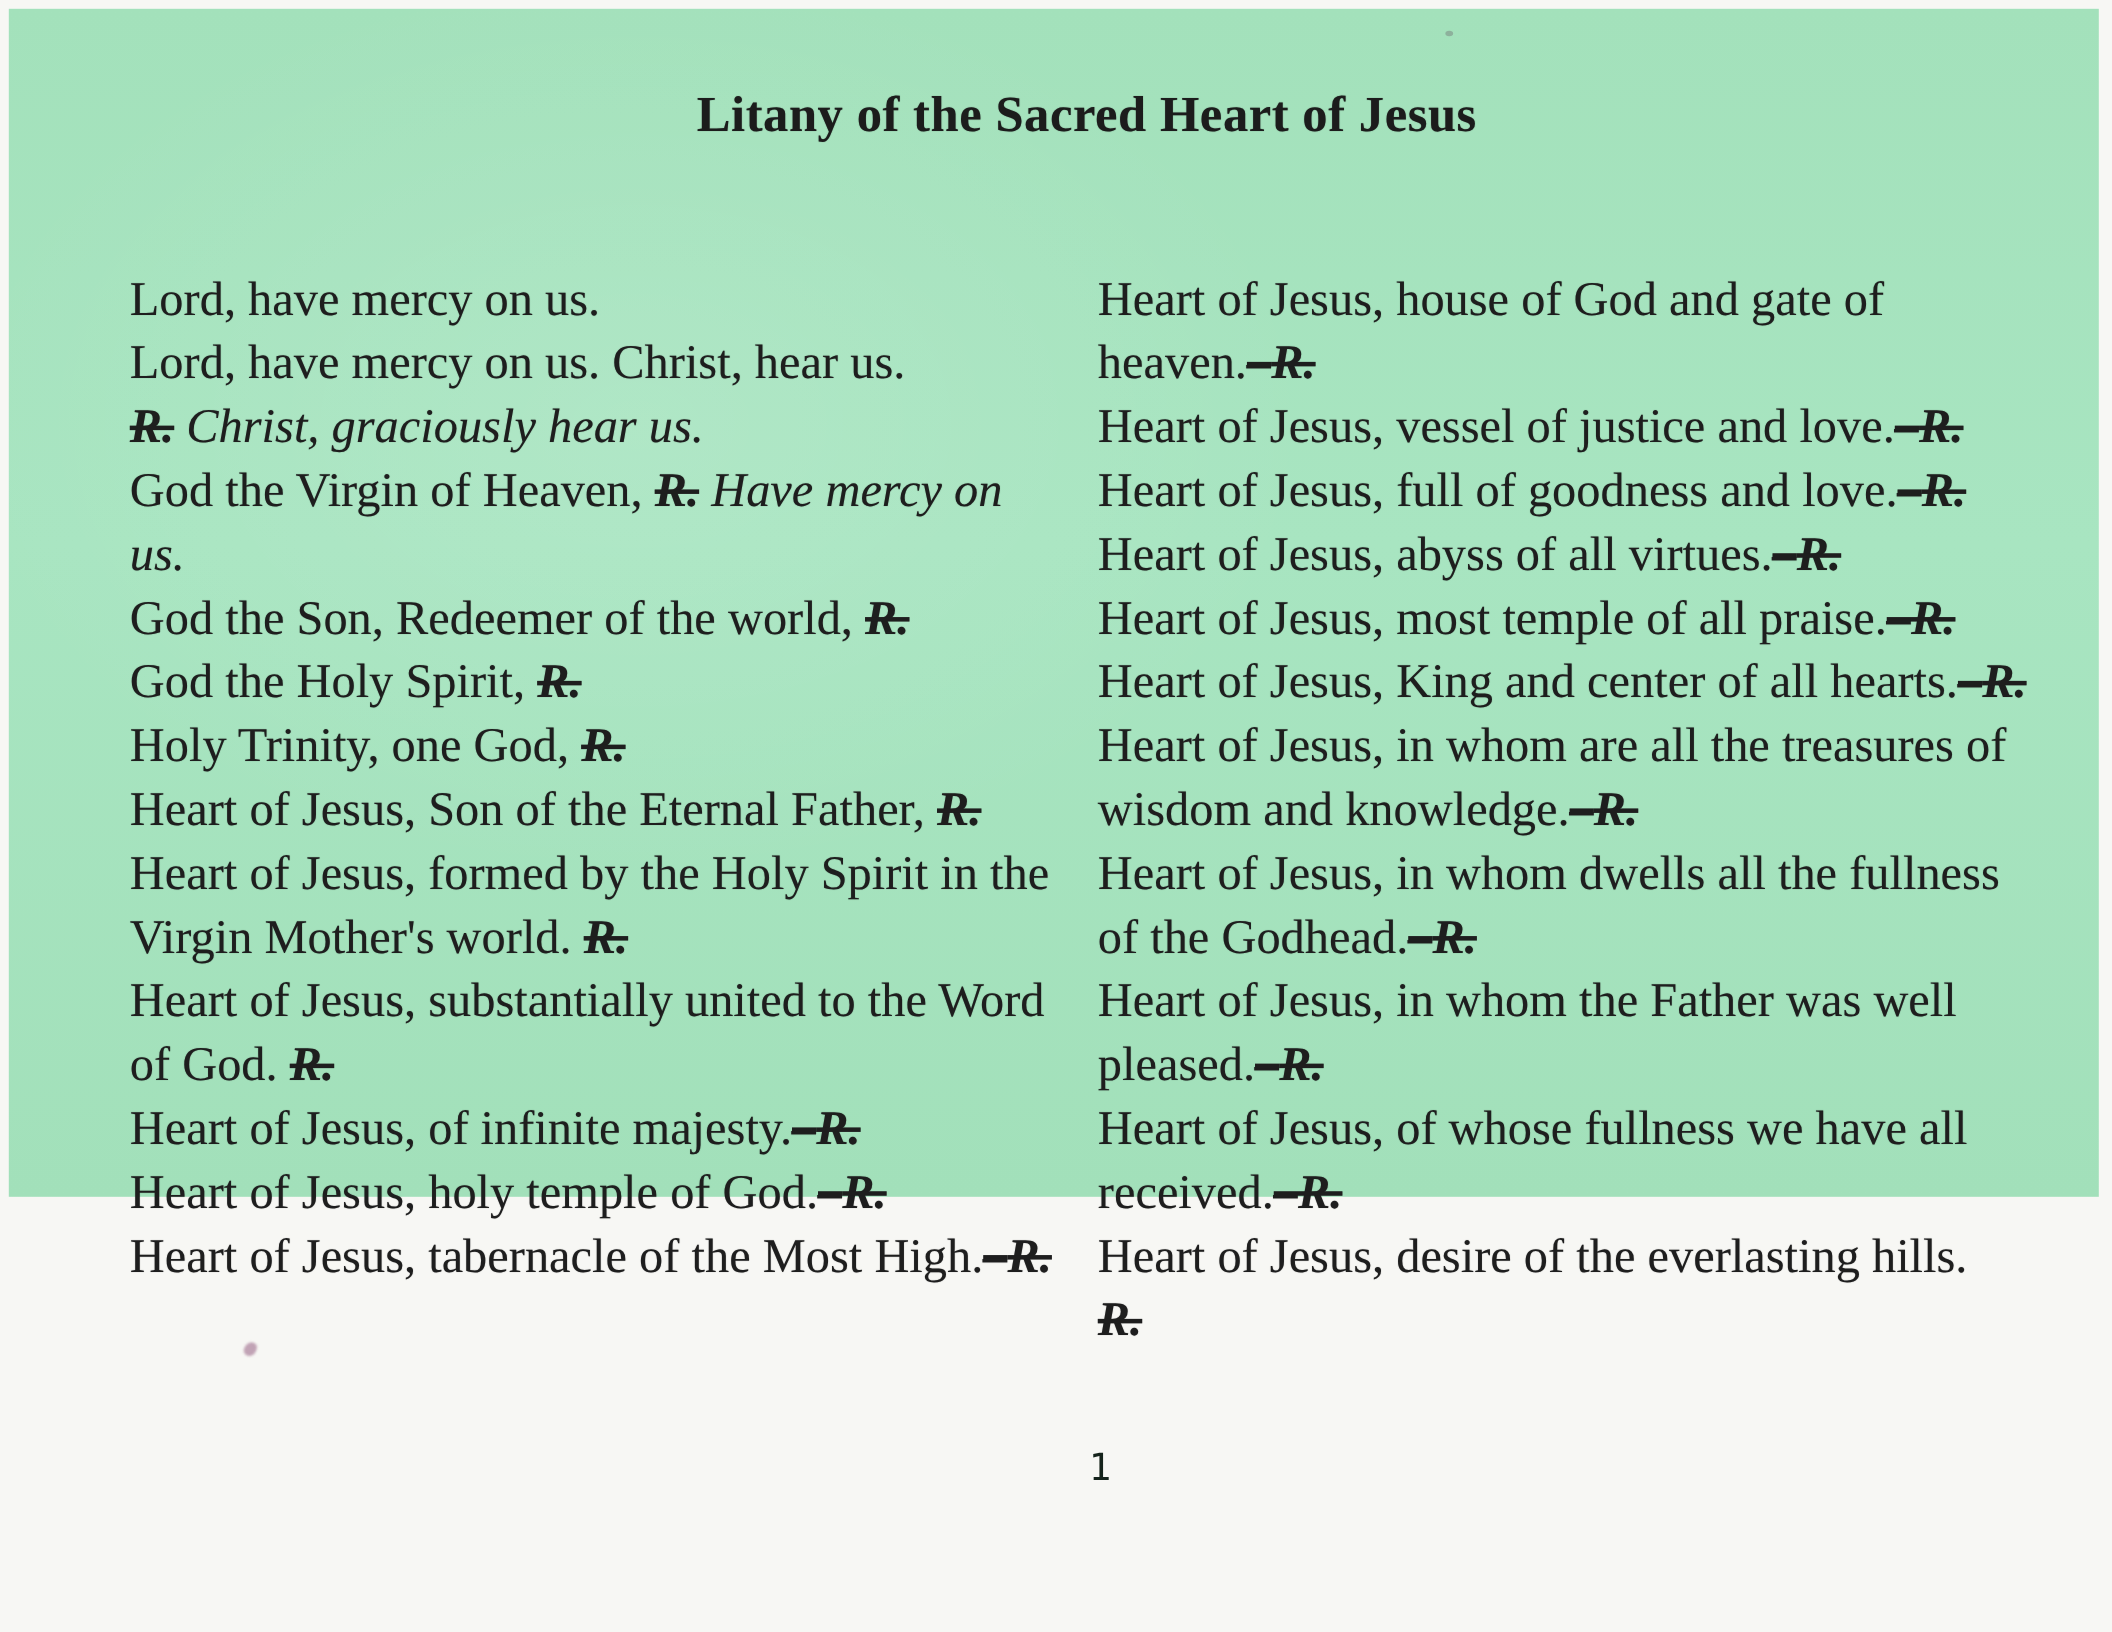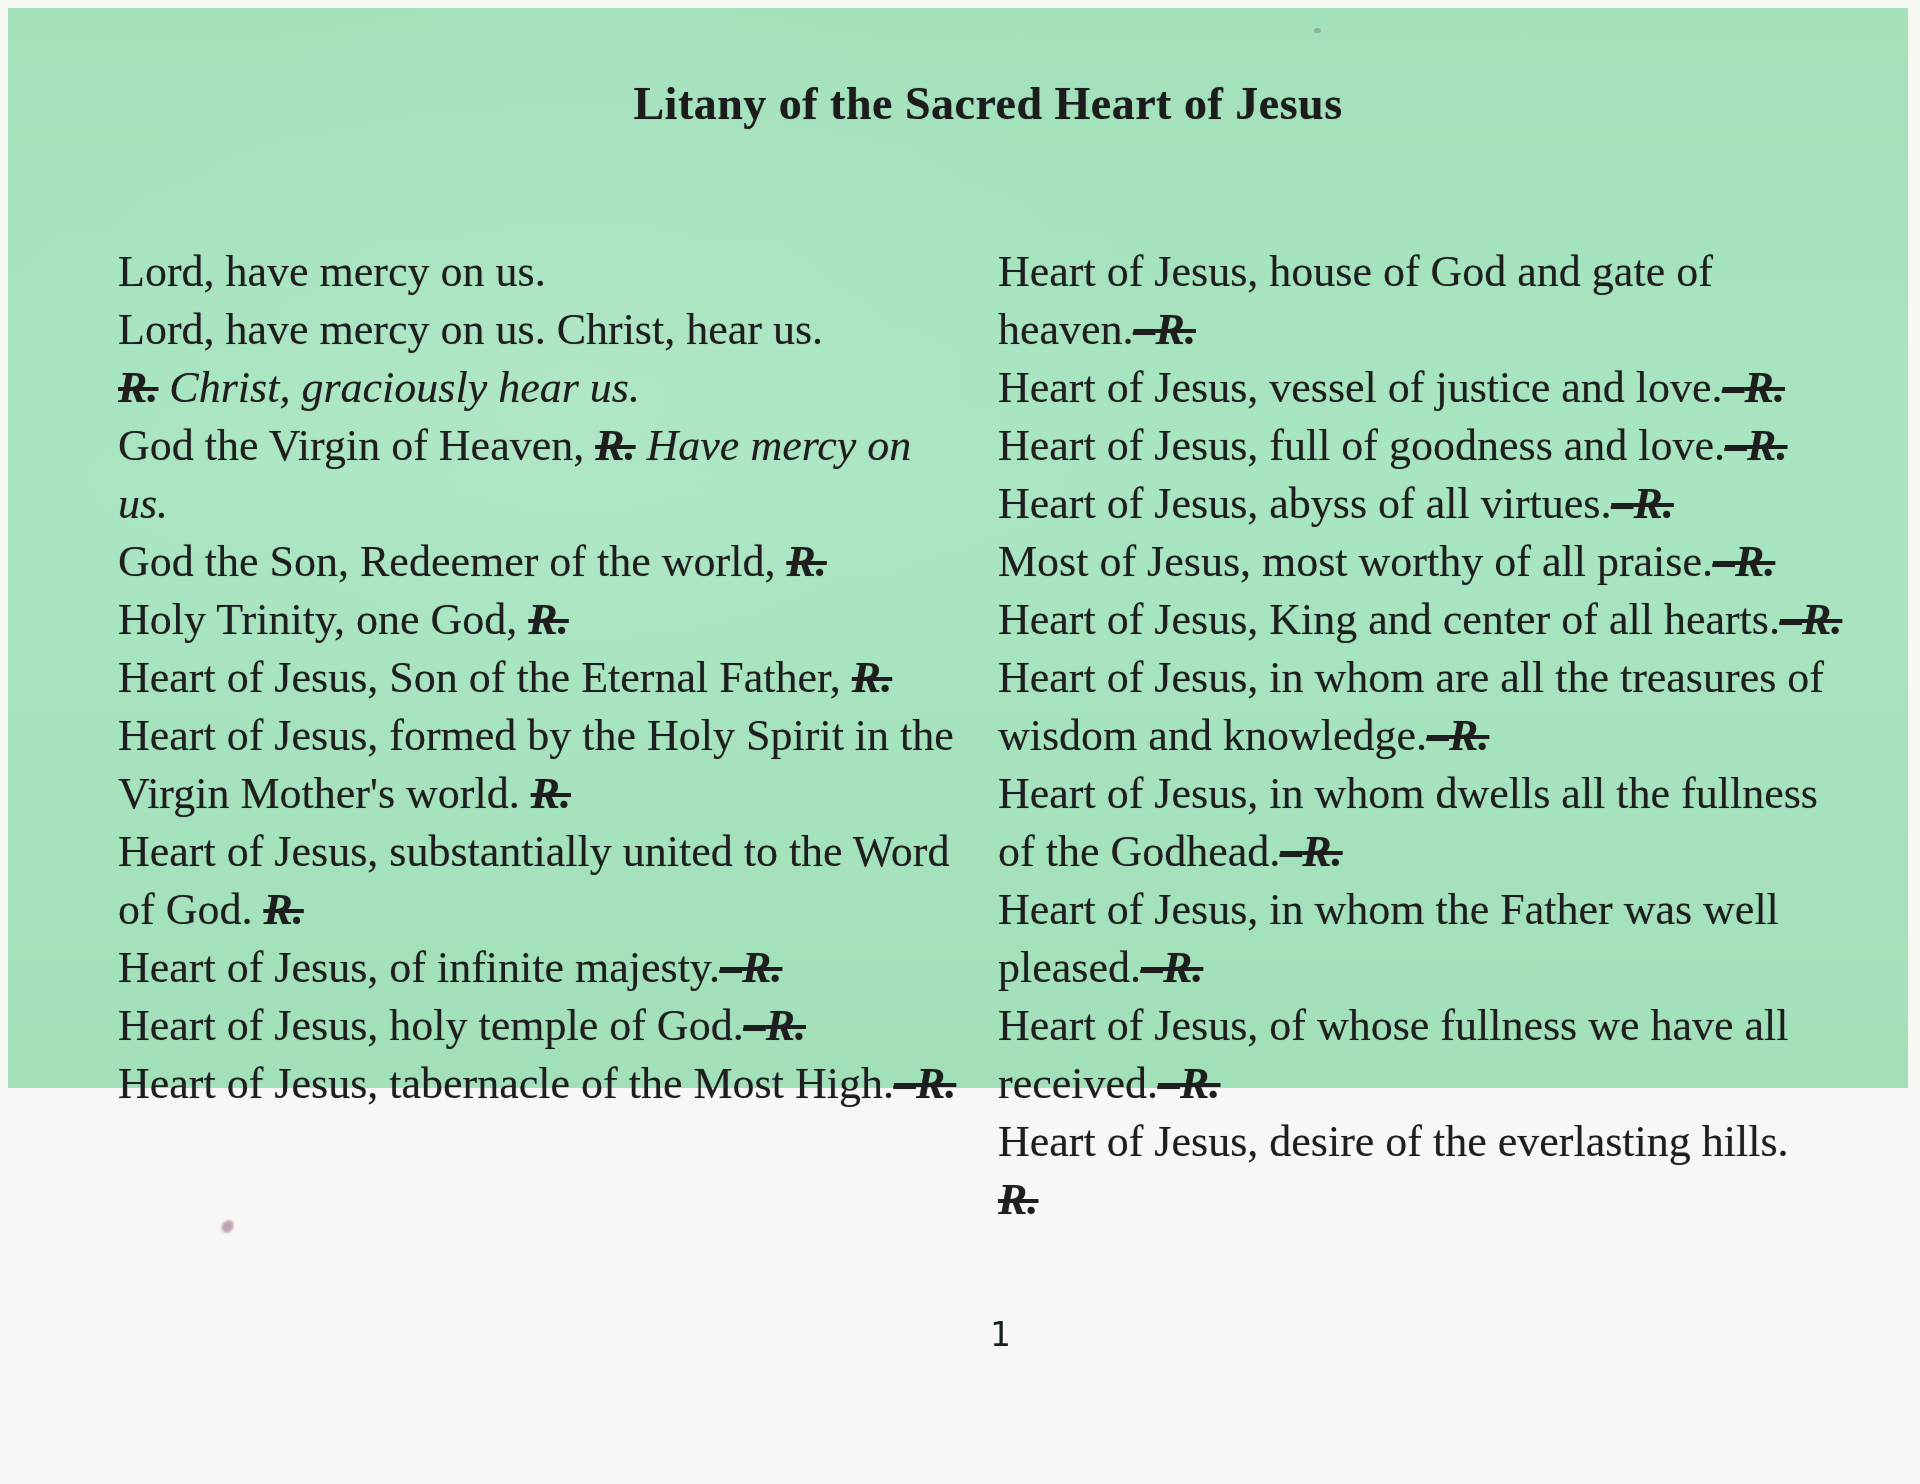--- a/index.html
+++ b/index.html
@@ -98,37 +98,38 @@
   <div class="title">Litany of the Sacred Heart of Jesus</div>
 
   <div class="columns">
     <div class="col" id="col-left">
         <div class="line"><span>Lord, have mercy on us.</span></div>
         <div class="line"><span>Lord, have mercy on us. Christ, hear us.</span></div>
         <div class="line"><span class="resp">R.</span><span class="it"> Christ, graciously hear us.</span></div>
         <div class="line"><span>God the Virgin of Heaven, </span><span class="resp">R.</span><span class="it"> Have mercy on</span></div>
         <div class="line"><span class="it">us.</span></div>
         <div class="line"><span>God the Son, Redeemer of the world, </span><span class="resp">R.</span></div>
+        <div class="line"><span>God the Holy Spirit, </span><span class="resp">R.</span></div>
         <div class="line"><span>Holy Trinity, one God, </span><span class="resp">R.</span></div>
         <div class="line"><span>Heart of Jesus, Son of the Eternal Father, </span><span class="resp">R.</span></div>
         <div class="line"><span>Heart of Jesus, formed by the Holy Spirit in the</span></div>
         <div class="line"><span>Virgin Mother's world. </span><span class="resp">R.</span></div>
         <div class="line"><span>Heart of Jesus, substantially united to the Word</span></div>
         <div class="line"><span>of God. </span><span class="resp">R.</span></div>
         <div class="line"><span>Heart of Jesus, of infinite majesty.</span><span class="resp dash">R.</span></div>
         <div class="line"><span>Heart of Jesus, holy temple of God.</span><span class="resp dash">R.</span></div>
         <div class="line"><span>Heart of Jesus, tabernacle of the Most High.</span><span class="resp dash">R.</span></div>
       </div>
     <div class="col" id="col-right">
         <div class="line"><span>Heart of Jesus, house of God and gate of</span></div>
         <div class="line"><span>heaven.</span><span class="resp dash">R.</span></div>
         <div class="line"><span>Heart of Jesus, vessel of justice and love.</span><span class="resp dash">R.</span></div>
         <div class="line"><span>Heart of Jesus, full of goodness and love.</span><span class="resp dash">R.</span></div>
         <div class="line"><span>Heart of Jesus, abyss of all virtues.</span><span class="resp dash">R.</span></div>
-        <div class="line"><span>Most of Jesus, most worthy of all praise.</span><span class="resp dash">R.</span></div>
+        <div class="line"><span>Heart of Jesus, most temple of all praise.</span><span class="resp dash">R.</span></div>
         <div class="line"><span>Heart of Jesus, King and center of all hearts.</span><span class="resp dash">R.</span></div>
         <div class="line"><span>Heart of Jesus, in whom are all the treasures of</span></div>
         <div class="line"><span>wisdom and knowledge.</span><span class="resp dash">R.</span></div>
         <div class="line"><span>Heart of Jesus, in whom dwells all the fullness</span></div>
         <div class="line"><span>of the Godhead.</span><span class="resp dash">R.</span></div>
         <div class="line"><span>Heart of Jesus, in whom the Father was well</span></div>
         <div class="line"><span>pleased.</span><span class="resp dash">R.</span></div>
         <div class="line"><span>Heart of Jesus, of whose fullness we have all</span></div>
         <div class="line"><span>received.</span><span class="resp dash">R.</span></div>
         <div class="line"><span>Heart of Jesus, desire of the everlasting hills.</span></div>

